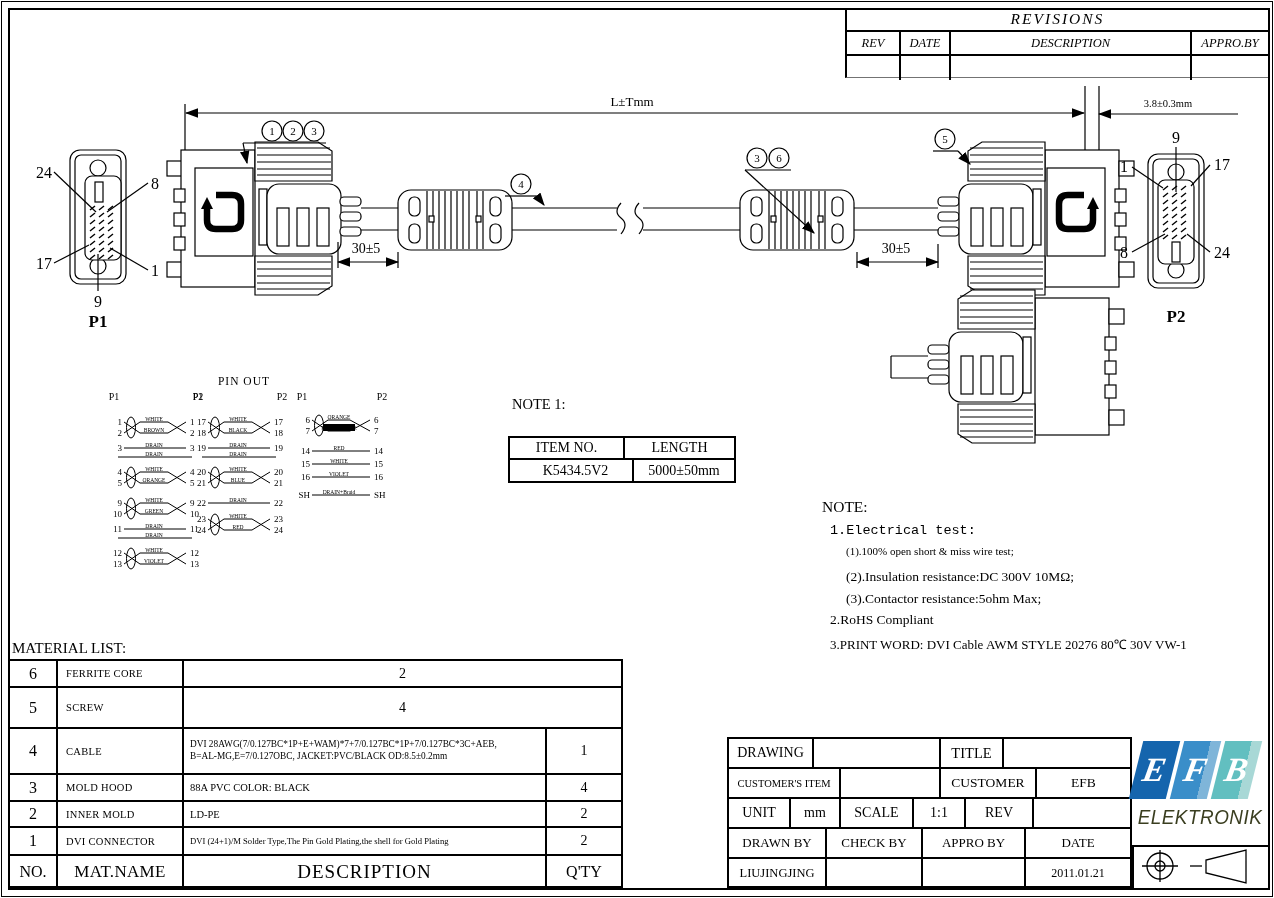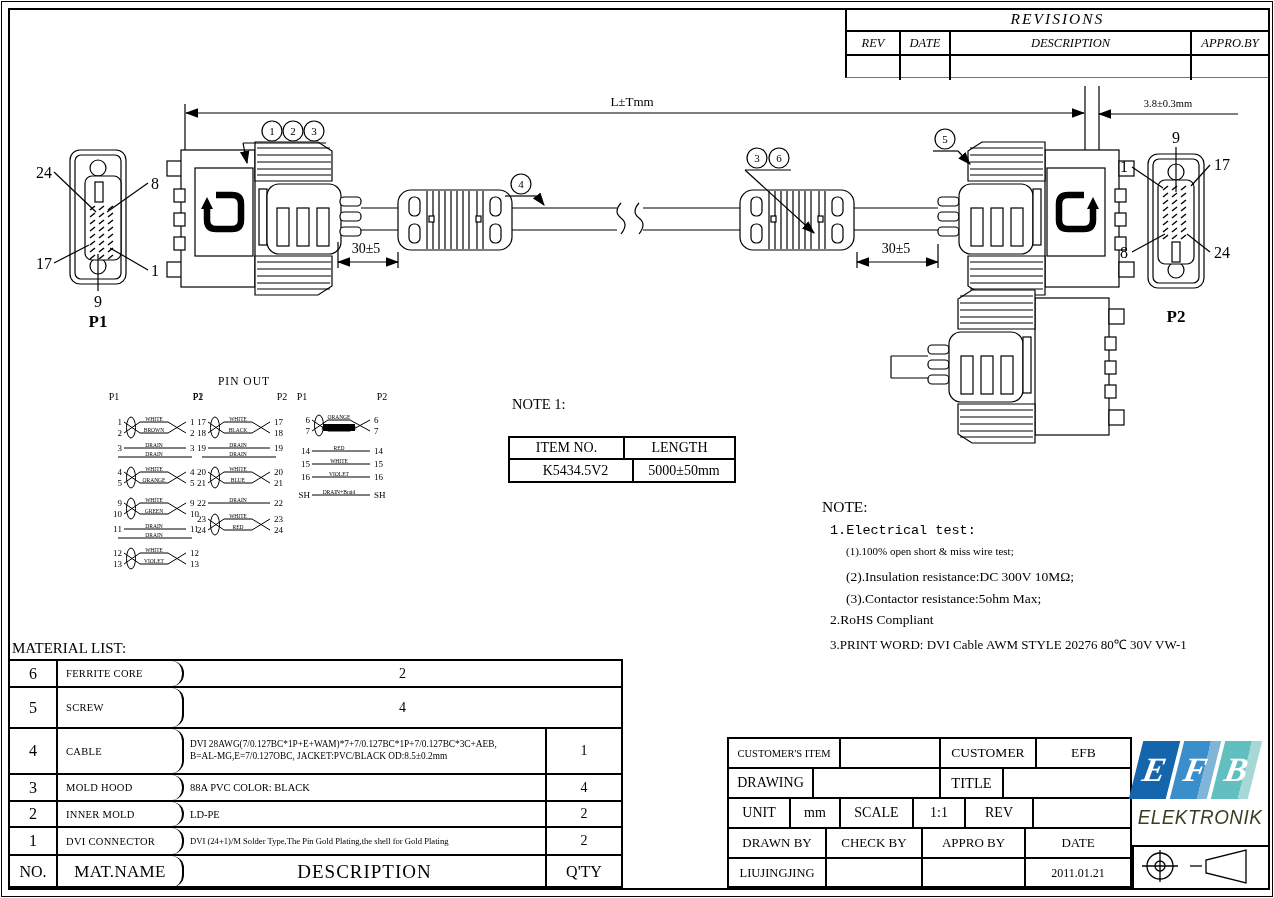--- a/index.html
+++ b/index.html
@@ -26,21 +26,21 @@
   .n1-cell{border-right:2px solid #000;display:flex;align-items:center;justify-content:center;font-size:14px;box-sizing:border-box;}
   .n1-cell:last-child{border-right:none;}
   .n1c1{width:115px;}.n1c2{flex:1;}
   
   #mat-list{left:8px;top:659px;width:615px;height:229px;border:2px solid #000;box-sizing:border-box;}
   .ml-row{display:flex;border-bottom:2px solid #000;box-sizing:border-box;}
   .ml-row.last{border-bottom:none;}
   .ml-cell{border-right:2px solid #000;box-sizing:border-box;display:flex;flex-direction:column;justify-content:center;}
   .ml-cell:last-child{border-right:none;}
   .mlc-no{width:48px;align-items:center;font-size:16px;}
-  .mlc-name{width:126px;padding-left:8px;font-size:10.5px;letter-spacing:0.3px;border-radius:12px;}
+  .mlc-name{width:126px;padding-left:8px;font-size:10.5px;letter-spacing:0.3px;}
   .mlc-desc{width:363px;padding-left:6px;font-size:10.5px;}
   .mlc-qty{flex:1;align-items:center;font-size:14px;}
   .ml-small{font-size:9.3px;line-height:1.25;}
   .ml-tiny{font-size:8.6px;}
   .ml-foot{font-size:16px;align-items:center;padding-left:0;}
   .ml-foot-desc{font-size:19px;letter-spacing:1px;align-items:center;padding-left:0;}
   
   #title-block{left:727px;top:737px;width:405px;height:151px;border:2px solid #000;box-sizing:border-box;}
   .tb-row{display:flex;height:30px;border-bottom:2px solid #000;box-sizing:border-box;}
   .tb-row.last{height:29px;border-bottom:none;}
@@ -569,30 +569,30 @@
     <div class="ml-row last" style="height:31px;">
       <div class="ml-cell mlc-no ml-foot">NO.</div>
       <div class="ml-cell mlc-name ml-foot" style="font-size:17px;">MAT.NAME</div>
       <div class="ml-cell mlc-desc ml-foot-desc">DESCRIPTION</div>
       <div class="ml-cell mlc-qty ml-foot">Q'TY</div>
     </div>
   </div>
 
   <div class="abs" id="title-block">
     <div class="tb-row">
+      <div class="tb-cell" style="width:85px;font-size:14px;">DRAWING</div>
+      <div class="tb-cell" style="width:127px;"></div>
+      <div class="tb-cell" style="width:63px;font-size:14.5px;">TITLE</div>
+      <div class="tb-cell" style="flex:1;"></div>
+    </div>
+    <div class="tb-row">
       <div class="tb-cell" style="width:112px;font-size:10.5px;">CUSTOMER'S ITEM</div>
       <div class="tb-cell" style="width:100px;"></div>
       <div class="tb-cell" style="width:96px;">CUSTOMER</div>
       <div class="tb-cell" style="flex:1;">EFB</div>
-    </div>
-    <div class="tb-row">
-      <div class="tb-cell" style="width:85px;font-size:14px;">DRAWING</div>
-      <div class="tb-cell" style="width:127px;"></div>
-      <div class="tb-cell" style="width:63px;font-size:14.5px;">TITLE</div>
-      <div class="tb-cell" style="flex:1;"></div>
     </div>
     <div class="tb-row">
       <div class="tb-cell" style="width:62px;font-size:14px;">UNIT</div>
       <div class="tb-cell" style="width:50px;font-size:14px;">mm</div>
       <div class="tb-cell" style="width:73px;font-size:14px;">SCALE</div>
       <div class="tb-cell" style="width:52px;font-size:14px;">1:1</div>
       <div class="tb-cell" style="width:68px;font-size:14px;">REV</div>
       <div class="tb-cell" style="flex:1;"></div>
     </div>
     <div class="tb-row">

